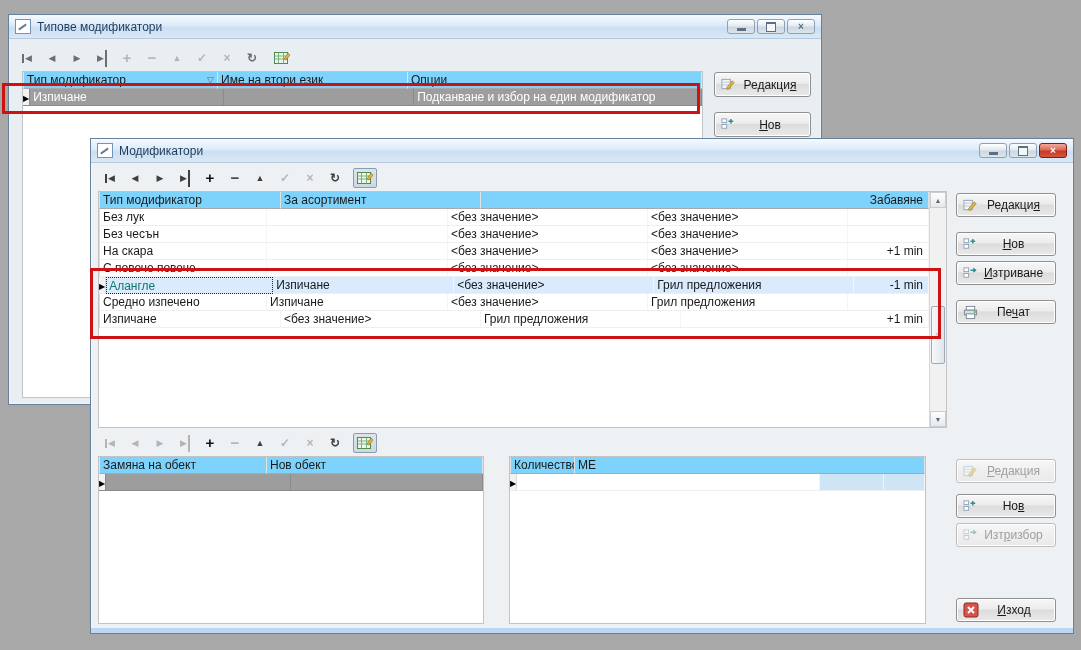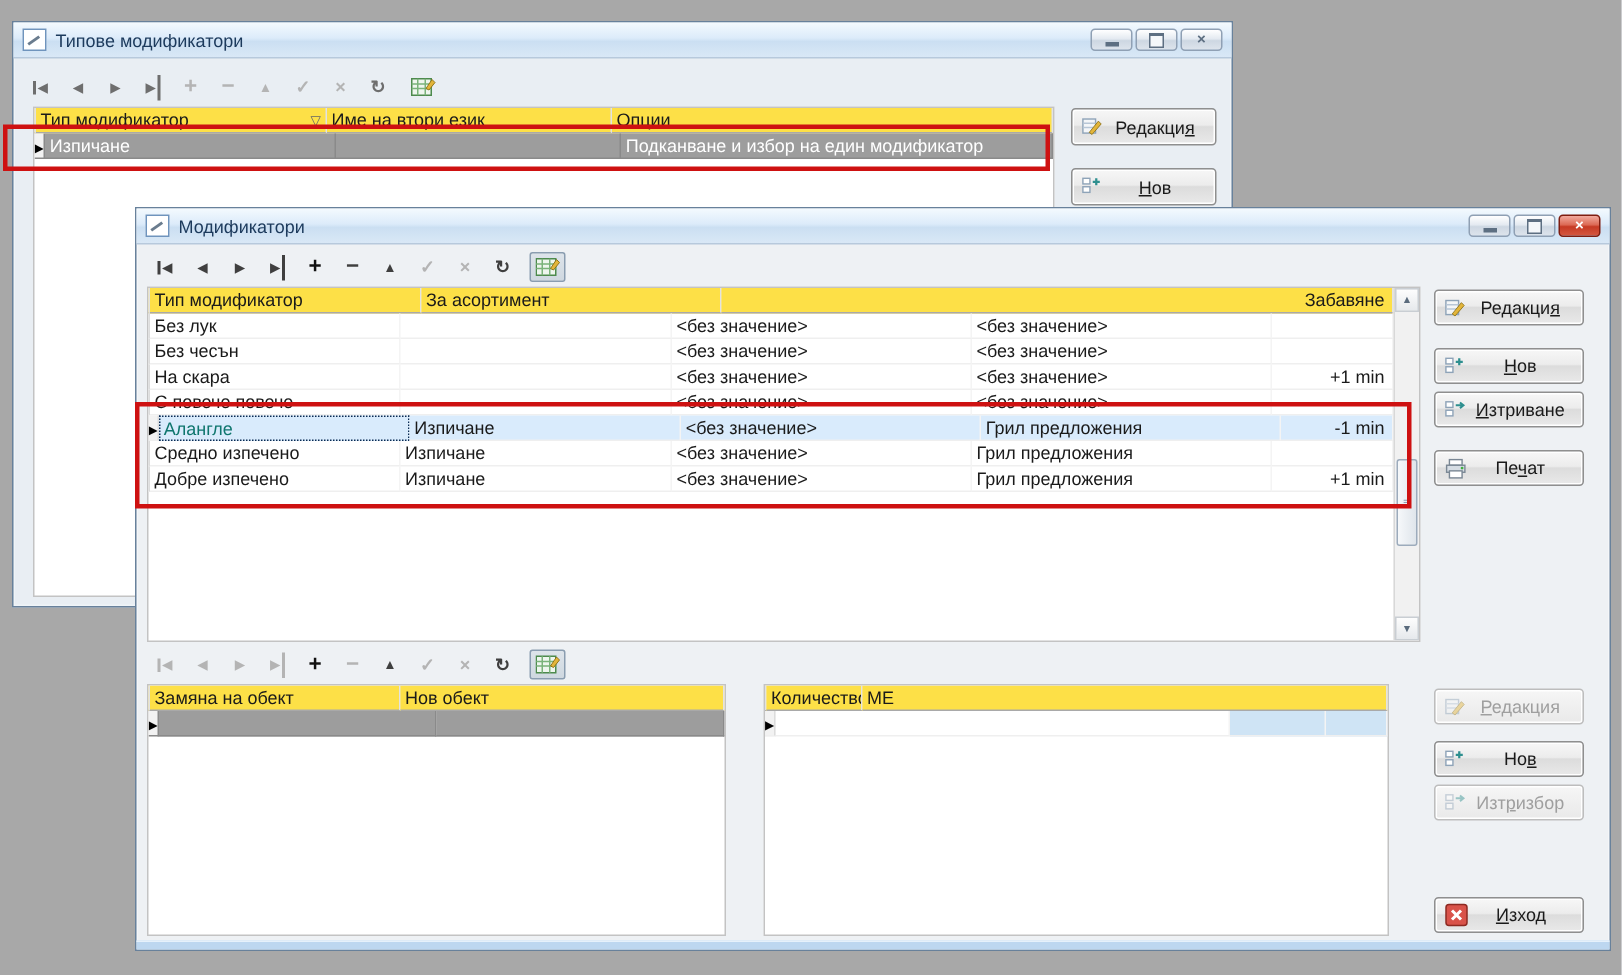--- a/index.html
+++ b/index.html
@@ -32,21 +32,21 @@
   .nv.big b{font-size:15px;font-weight:bold;line-height:10px}
   .nv.med b{font-size:12px;font-weight:bold}
   .bar{display:inline-block;width:2px;height:9px;background:currentColor}
   .bar.l{margin-right:1px}.bar.r{margin-left:1px}
   .on{color:#3f3f3f}.semi{color:#6e6e6e}.off{color:#b4b4b4}.ink{color:#111}
   .gridbtn{width:24px;height:20px;display:flex;align-items:center;justify-content:center;box-sizing:border-box}
   .gridbtn.pressed{border:1px solid #8a9db0;border-radius:2px;background:linear-gradient(#dde4ea,#cfd8e0)}
   
   .grid{position:absolute;background:#fff;border:1px solid #c3c3c3;overflow:hidden}
   .r{display:flex;height:17px;line-height:16px}
-  .r.hd .c{background:#fde047;border-bottom:1px solid #a9a9a9;border-right:1px solid #e2e2e2}
+  .r.hd .c{background:#7dd3fc;border-bottom:1px solid #a9a9a9;border-right:1px solid #e2e2e2}
   .c{box-sizing:border-box;padding:0 0 0 3px;overflow:hidden;white-space:nowrap;
      border-bottom:1px solid #efefef;border-right:1px solid #f4f4f4}
   .c.ind{padding:0;background:#f2f2f2;border-right:1px solid #dcdcdc;text-align:center}
   .c.num{text-align:right;padding-right:5px}
   .rowind{font-size:8px;color:#000;line-height:16px}
   .sel-cell{background:#2e8bf0;color:#0f766e;border:1px dotted #0a2a52;padding-left:2px}
   .sel-row .c{background:#d9ebfc}
   .gray .c{background:#9d9d9d;color:#fff;border-right:1px solid #8a8a8a;border-bottom:1px solid #8a8a8a}
   .gray .c.ind,.sel-row .c.ind{background:#f2f2f2;color:#000}
   .blue-cell{background:#cfe4f5}
@@ -282,21 +282,20 @@
       <div class="r">
         <div class="c ind"></div>
         <div class="c" style="width:167px">Средно изпечено</div>
         <div class="c" style="width:181px">Изпичане</div>
         <div class="c" style="width:200px">&lt;без значение&gt;</div>
         <div class="c" style="width:200px">Грил предложения</div>
         <div class="c num" style="flex:1"></div>
       </div>
       <div class="r">
         <div class="c ind"></div>
-        <div class="c" style="width:167px">Добре изпечено</div>
         <div class="c" style="width:181px">Изпичане</div>
         <div class="c" style="width:200px">&lt;без значение&gt;</div>
         <div class="c" style="width:200px">Грил предложения</div>
         <div class="c num" style="flex:1">+1 min</div>
       </div>
     </div>
     <div class="vsb">
       <span class="btn up">▲</span>
       <span class="thumb">
           <span>≡</span>

